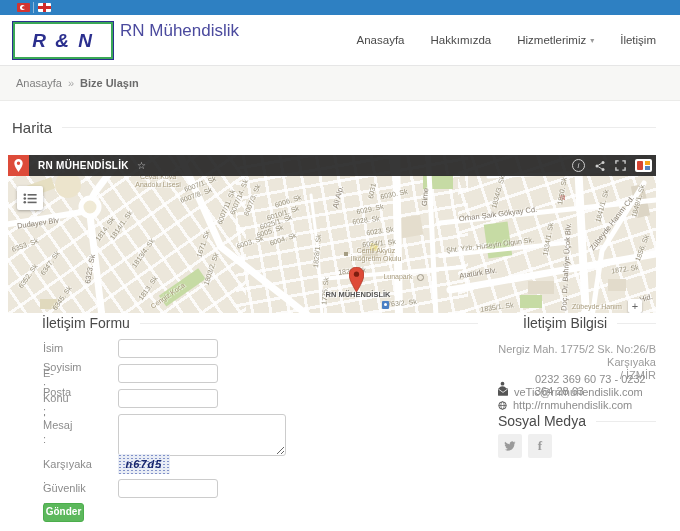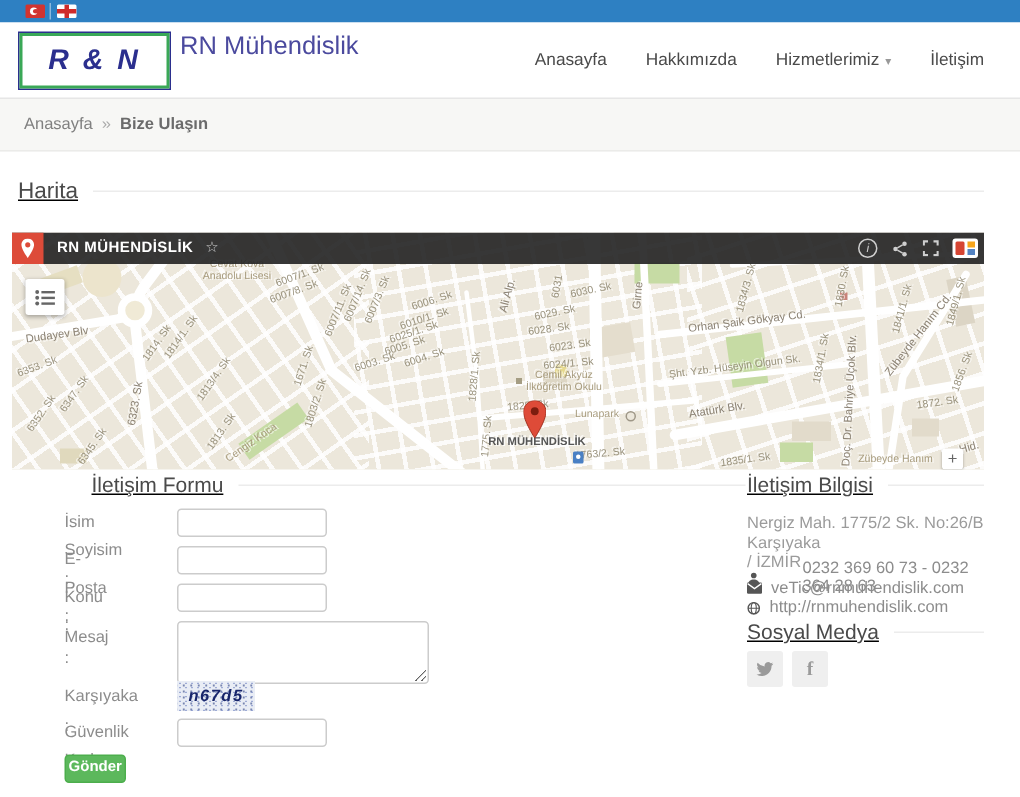--- a/index.html
+++ b/index.html
@@ -29,21 +29,21 @@
   .nav-item{font-size:11.5px;color:#4a4a4a;cursor:pointer;display:flex;align-items:center;gap:4px;}
   .nav-caret{font-size:8px;color:#999;}
 
   
   .crumbbar{position:absolute;left:0;top:66px;width:680px;height:34px;background:#f7f7f5;border-bottom:1px solid #ebebe9;}
   .crumb{position:absolute;left:16px;top:11px;font-size:11px;color:#808080;display:flex;gap:6px;align-items:center;}
   .crumb .cur{color:#6b6b6b;font-weight:bold;}
   .crumb .sep{color:#aaa;}
 
   
-  .sec-head{position:absolute;display:flex;align-items:center;gap:10px;text-decoration:underline;}
+  .sec-head{position:absolute;display:flex;align-items:center;gap:10px;}
   .sec-head .txt{font-size:15px;color:#4a4a4a;white-space:nowrap;}
   .sec-head .rule{flex:1;height:1px;background:#ececec;}
 
   
   .map{position:absolute;left:8px;top:155px;width:648px;height:158px;background:#ece7db;overflow:hidden;}
   .grid{position:absolute;top:0;height:158px;}
   .grid-a{left:0;width:238px;background:
      repeating-linear-gradient(55deg,transparent 0 13px,rgba(255,255,255,.85) 13px 16px),
      repeating-linear-gradient(145deg,transparent 0 19px,rgba(255,255,255,.85) 19px 22px);}
   .grid-b{left:228px;width:232px;background:
@@ -312,21 +312,21 @@
             <rect x="4.6" y="1" width="9" height="1.6"></rect>
             <rect x="4.6" y="4.8" width="9" height="1.6"></rect>
             <rect x="4.6" y="8.6" width="9" height="1.6"></rect>
           </g>
         </svg>
     </div>
     <div class="zoom-btn">+</div>
   </div>
 
   <div class="form-col">
-    <div class="sec-head" style="position:relative;width:436px;margin-left:19px;">
+    <div class="sec-head" style="position:relative;width:436px;">
       <span class="txt" style="font-size:14px;">İletişim Formu</span>
       <span class="rule"></span>
     </div>
 
     <div class="f-row" style="top:24px;">
       <span class="f-label">İsim Soyisim :</span>
       <input class="f-input" type="text" style="">
     </div>
     <div class="f-row" style="top:49px;">
       <span class="f-label">E-Posta :</span>
@@ -348,24 +348,24 @@
       <span class="f-label">Güvenlik Kodu :</span>
       <input class="f-input" type="text" style="">
     </div>
     <div class="f-row" style="top:188px;">
       <div class="submit">Gönder</div>
     </div>
   </div>
 
   <div class="side-col">
     <div class="sec-head" style="position:relative;width:158px;">
-      <span class="txt" style="font-size:14px;">İletişim Bilgisi</span>
+      <span class="txt" style="font-size:14px;margin-left:25px;">İletişim Bilgisi</span>
       <span class="rule"></span>
     </div>
-    <div class="addr" style="position:absolute;top:28px;">
+    <div class="addr" style="position:absolute;top:28px;text-align:right;">
       <div>Nergiz Mah. 1775/2 Sk. No:26/B Karşıyaka</div>
       <div>/ İZMİR</div>
     </div>
     <div class="c-row" style="position:absolute;top:58px;gap:28px;">
       <svg width="9" height="9" viewBox="0 0 24 24">
           <circle cx="12" cy="7" r="5" fill="#555"></circle>
           <path d="M2 23c0-6 4.5-9 10-9s10 3 10 9z" fill="#555"></path>
         </svg>
       <span>0232 369 60 73 - 0232 364 28 63</span>
     </div>

